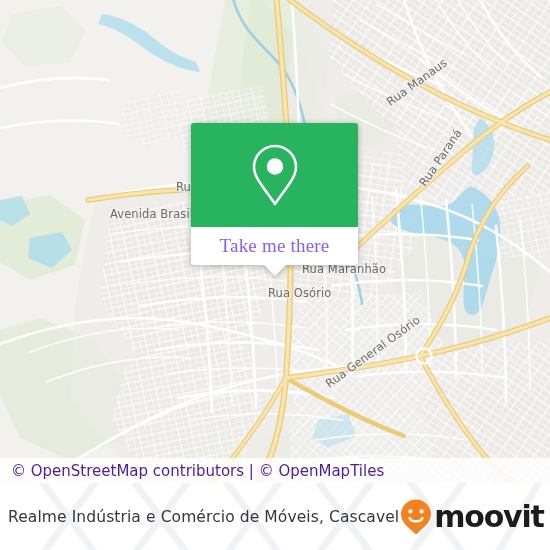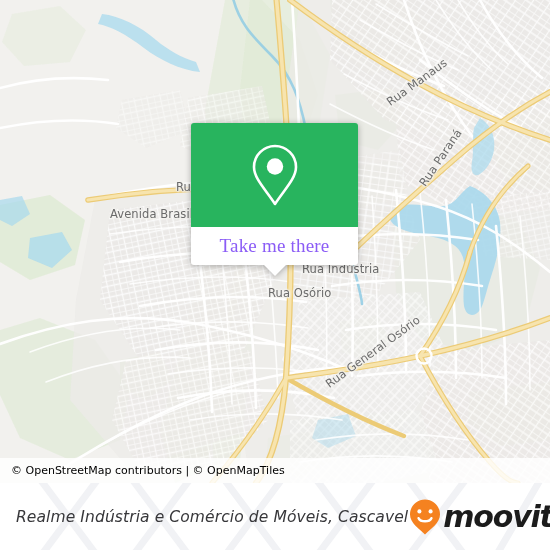--- a/index.html
+++ b/index.html
@@ -60,22 +60,22 @@
     width: 550px;
     height: 25px;
     background: rgba(255,255,255,0.82);
     display: flex;
     align-items: center;
     box-sizing: border-box;
     padding-left: 11px;
   }
   #attribution-text {
     font-family: "DejaVu Sans", sans-serif;
-    font-size: 11px;
-    color: #000000;
+    font-size: 15px;
+    color: #4c1d95;
     white-space: nowrap;
   }
 
   
   #popup {
     position: absolute;
     left: 191px;
     top: 123px;
     width: 167px;
     filter: drop-shadow(0 1px 3px rgba(0,0,0,0.30));
@@ -119,23 +119,22 @@
     position: absolute;
     left: 0;
     top: 483px;
     width: 550px;
     height: 67px;
     background: #ffffff;
     display: flex;
     align-items: center;
     justify-content: space-between;
     box-sizing: border-box;
-    padding: 0 14px 0 16px;
+    padding: 0 14px 0 8px;
     overflow: hidden;
-    font-style: italic;
   }
   #footer-watermark {
     position: absolute;
     left: 0;
     top: 0;
     width: 550px;
     height: 67px;
     pointer-events: none;
   }
   #footer-title {
@@ -353,21 +352,21 @@
     </svg>
 
     <div class="map-label" style="left:388px; top:96px; transform:rotate(-36deg); transform-origin:left center;">Rua Manaus</div>
 
     <div class="map-label" style="left:422px; top:178px; transform:rotate(-56deg); transform-origin:left center;">Rua Paraná</div>
 
     <div class="map-label" style="left:176px; top:180px;">Rua</div>
 
     <div class="map-label" style="left:110px; top:207px;">Avenida Brasil</div>
 
-    <div class="map-label" style="left:302px; top:262px;">Rua Indústria</div>
+    <div class="map-label" style="left:302px; top:262px;">Rua Maranhão</div>
 
     <div class="map-label" style="left:268px; top:286px;">Rua Osório</div>
 
     <div class="map-label" style="left:327px; top:378px; transform:rotate(-36deg); transform-origin:left center;">Rua General Osório</div>
 
     <div id="popup">
       <div id="popup-head">
         <svg width="58" height="70" viewBox="0 0 58 70" aria-hidden="true">
           <path d="M29 6 C40.6 6, 50 15.4, 50 27 C50 38.6, 38 50, 29 64
                    C20 50, 8 38.6, 8 27 C8 15.4, 17.4 6, 29 6 Z" fill="none" stroke="#ffffff" stroke-width="2.6" stroke-linejoin="round"></path>

